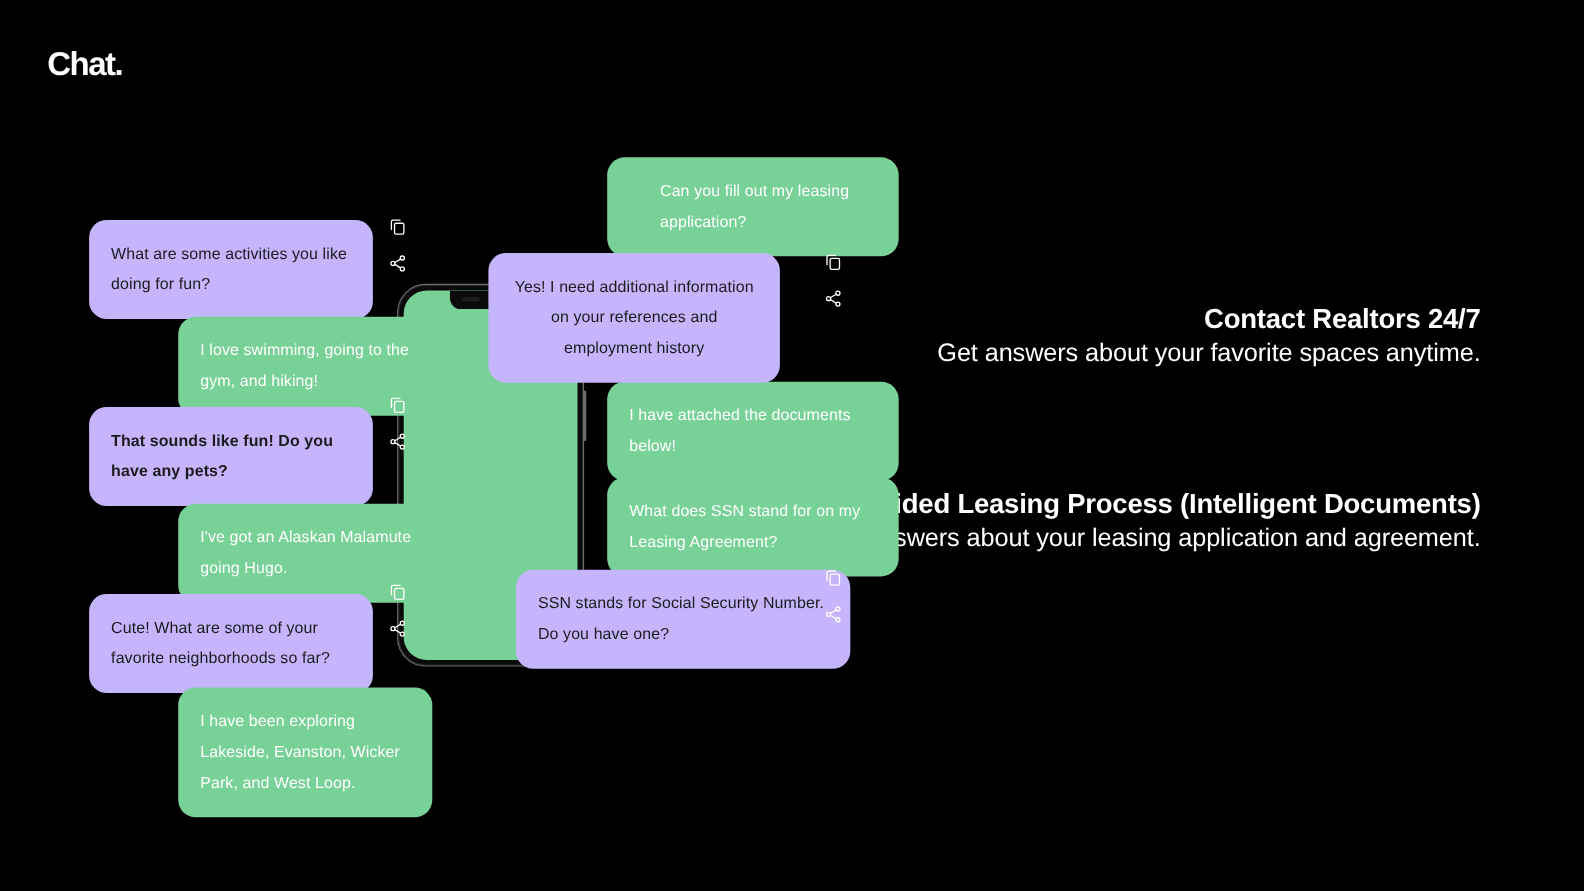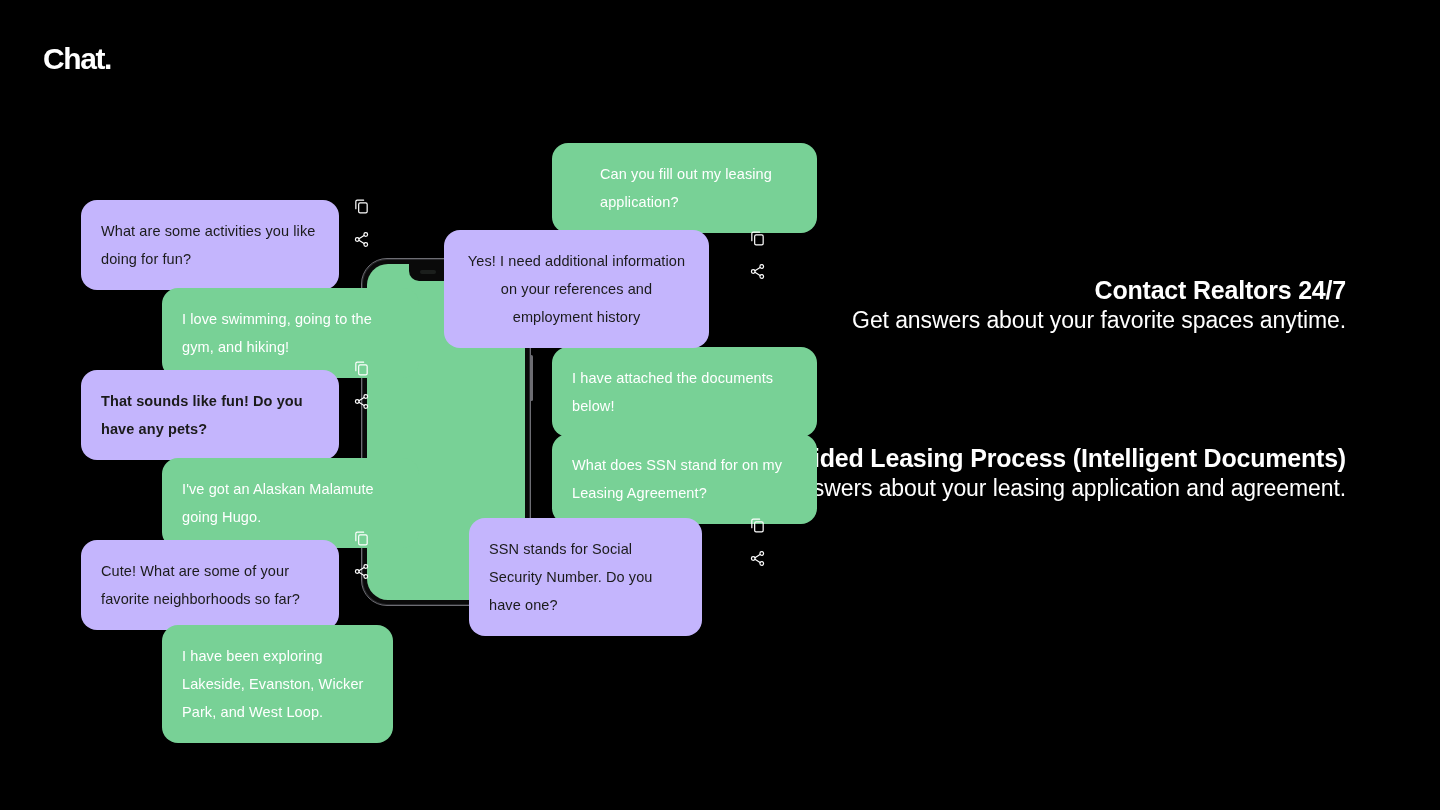--- a/index.html
+++ b/index.html
@@ -175,21 +175,21 @@
       <path d="M8.4 10.8 15.6 6.4M8.4 13.2l7.2 4.4"></path>
     </svg>
   </div>
 
   <div class="bubble user" style="left:552px; top:347px; width:265px;">I have attached the documents below!</div>
 
   <div class="bubble user" style="left:552px; top:434px; width:265px;">What does SSN stand for on my Leasing Agreement?</div>
 
   <div class="bubble user" style="left:162px; top:458px; width:257px;">I've got an Alaskan Malamute going Hugo.</div>
 
-  <div class="bubble agent front" style="left:469px; top:518px; width:233px;">SSN stands for Social Security Number. Do you have one?</div>
+  <div class="bubble agent front" style="left:469px; top:518px; width:304px;">SSN stands for Social Security Number. Do you have one?</div>
   <div class="icon-col" style="left:746px; top:517px;">
     <svg width="17" height="17" viewBox="0 0 24 24" fill="none" stroke="#ffffff" stroke-width="1.7" stroke-linecap="round" stroke-linejoin="round">
       <path d="M15 3H6a2 2 0 0 0-2 2v10"></path>
       <rect x="8" y="7" width="12" height="14" rx="2"></rect>
     </svg>
     <svg width="17" height="17" viewBox="0 0 24 24" fill="none" stroke="#ffffff" stroke-width="1.7" stroke-linecap="round" stroke-linejoin="round">
       <circle cx="18" cy="5" r="2.6"></circle>
         <circle cx="6" cy="12" r="2.6"></circle>
         <circle cx="18" cy="19" r="2.6"></circle>
       <path d="M8.4 10.8 15.6 6.4M8.4 13.2l7.2 4.4"></path>

